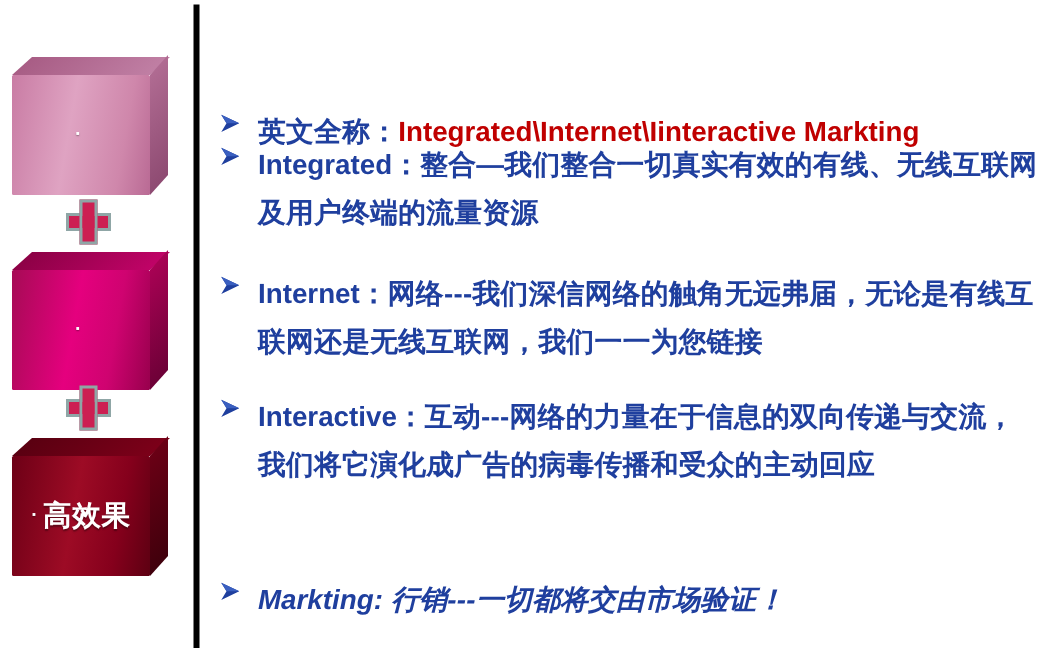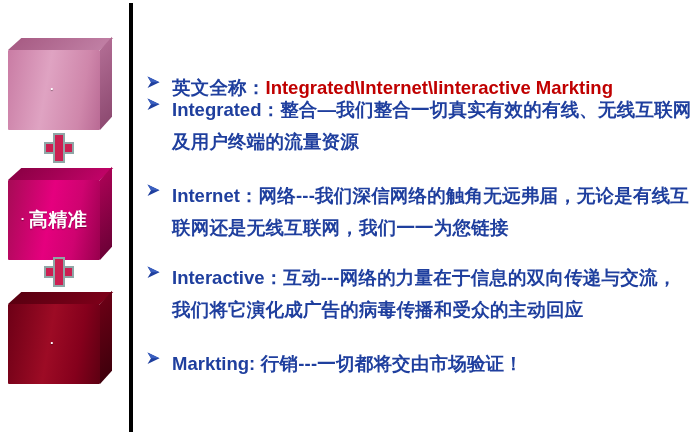--- a/index.html
+++ b/index.html
@@ -92,21 +92,21 @@
     line-height:32px;
     letter-spacing:0.2px;
   }
   .bullet-text .accent{color:#c00000;}
   .bullet-text .latin{letter-spacing:0;}
 
   #bullet-fullname{top:32px;margin-top:40px;}
   #bullet-integrated{top:94px;}
   #bullet-internet{top:180px;}
   #bullet-interactive{top:262px;}
-  #bullet-markting{top:348px;}
+  #bullet-markting{top:384px;font-style:italic;}
 </style>
 </head>
 <body>
 
 <div id="slide">
 
   <div id="left-column">
 
     <div class="cube" id="cube-low-cost">
       <div class="top"></div>
@@ -122,36 +122,36 @@
       <div class="bar v"></div>
       <div class="inner"></div>
     </div>
 
     <div class="cube" id="cube-high-precision">
       <div class="top"></div>
       <div class="side"></div>
       <div class="front"></div>
       <div class="label">
         <span class="dot">·</span>
-        <span>高精准</span>
       </div>
     </div>
 
     <div class="plus" id="plus-2">
       <div class="bar h"></div>
       <div class="bar v"></div>
       <div class="inner"></div>
     </div>
 
     <div class="cube" id="cube-high-effect">
       <div class="top"></div>
       <div class="side"></div>
       <div class="front"></div>
       <div class="label">
         <span class="dot">·</span>
+        <span>高效果</span>
       </div>
     </div>
 
   </div>
 
   <div id="divider"></div>
 
   <div id="bullet-list">
 
     <div class="bullet-item" id="bullet-fullname">

